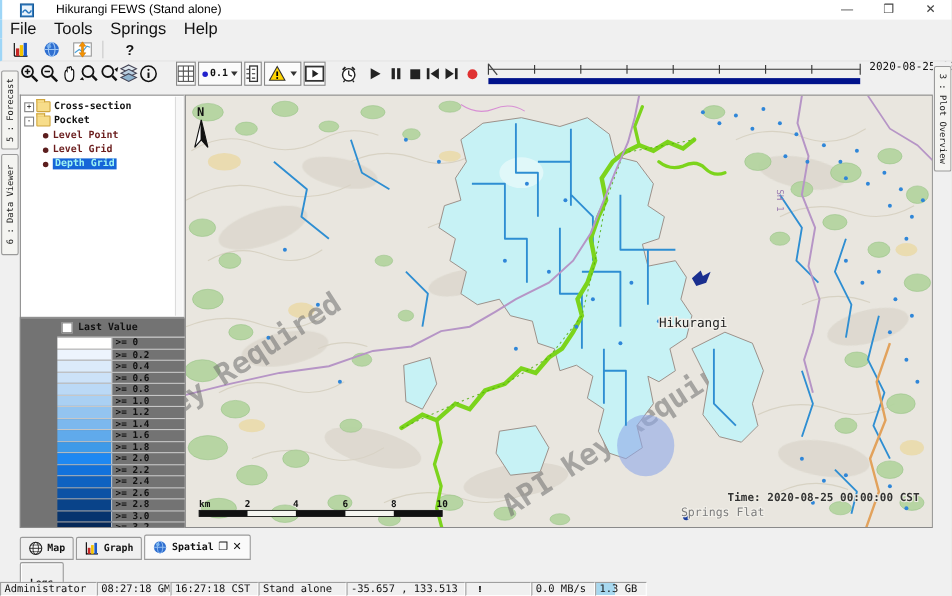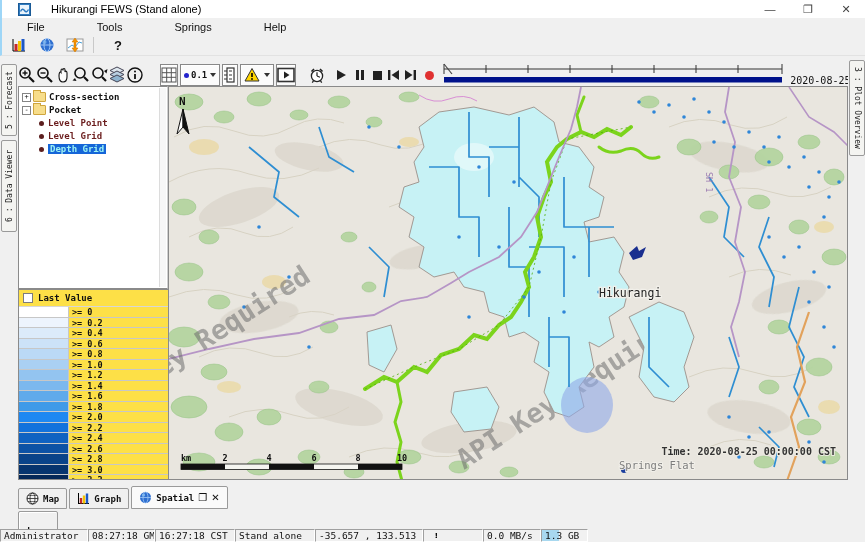--- a/index.html
+++ b/index.html
@@ -6,27 +6,27 @@
   html,body { width:865px; height:542px; }
   body { position:relative; font-family:"Liberation Sans",sans-serif; background:#f0f0f0; overflow:hidden; color:#111; }
 
   
   .titlebar { position:absolute; left:0; top:0; width:865px; height:18px; background:#fff; display:flex; align-items:center; border-left:2px solid #9ed6f7; }
   .titlebar .appicon { margin-left:16px; width:13px; height:13px; }
   .titlebar .title { margin-left:20px; font-size:11px; color:#000; }
   .win-controls { margin-left:auto; display:flex; height:18px; }
   .win-controls span { width:38px; text-align:center; font-size:11px; color:#444; line-height:18px; }
   .menubar { position:absolute; left:0; top:18px; width:865px; height:17px; background:#f0f0f0; display:flex; align-items:center; gap:2px; border-left:2px solid #9ed6f7; }
-  .menubar span { font-size:11px; padding:1px 25px; color:#111; }
+  .menubar span { font-size:15px; padding:1px 7px; color:#111; }
   .toolbar1 { position:absolute; left:0; top:35px; width:865px; height:21px; background:#f0f0f0; display:flex; align-items:center; border-left:2px solid #9ed6f7; border-bottom:1px solid #e2e2e2; }
   .toolbar1 .tb { margin-left:6px; }
   .sep { width:1px; height:16px; background:#c9c9c9; margin:0 7px; }
   .help-q { font-weight:bold; font-size:13px; padding:0 4px; }
 
-  .toolbar2 { position:absolute; left:18px; top:56px; width:814px; height:30px; background:#f0f0f0; display:flex; align-items:flex-end; }
+  .toolbar2 { position:absolute; left:18px; top:56px; width:814px; height:30px; background:#f0f0f0; display:flex; align-items:flex-start; }
   .tb { display:inline-flex; align-items:center; justify-content:center; width:22px; height:22px; }
   .tb.wide { width:auto; padding:0 3px; }
   .tb.boxed { border:1px solid #888; background:#fbfbfb; box-shadow:inset 1px 1px 0 #fff; margin-left:2px; }
   .dd-arrow { width:0; height:0; border-left:3px solid transparent; border-right:3px solid transparent; border-top:4px solid #333; margin-left:3px; }
   .thresh-num { font:bold 9px "DejaVu Sans Mono",monospace; margin-left:2px; }
   .blue-dot { width:5px; height:5px; border-radius:50%; background:#2222cc; }
   .rec-dot { width:9px; height:9px; border-radius:50%; background:#e03131; }
 
   .timeline { position:relative; width:342px; height:24px; margin-left:8px; }
   .date-label { font:10px "DejaVu Sans Mono",monospace; color:#111; margin-left:6px; white-space:nowrap; }
@@ -43,21 +43,21 @@
   .tree-panel { position:absolute; left:18px; top:86px; width:150px; height:203px; background:#fff; border:1px solid #8a8a8a; border-right-color:#cfcfcf; overflow:hidden; }
   .tree-scroll { position:absolute; right:1px; top:1px; bottom:1px; width:7px; background:#f7f7f7; border-left:1px solid #dcdcdc; }
   .trow { display:flex; align-items:center; height:12px; font:bold 9px "DejaVu Sans Mono",monospace; color:#111; margin-top:1px; white-space:nowrap; }
   .trow .exp { width:9px; height:9px; border:1px solid #848484; background:#fff; font:7px/7px "DejaVu Sans Mono",monospace; text-align:center; margin:0 2px 0 3px; }
   .trow .folder { width:13px; height:10px; background:#f7dd8a; border:1px solid #cfa53d; border-radius:1px; margin-right:3px; position:relative; }
   .trow .folder::before { content:""; position:absolute; left:-1px; top:-3px; width:6px; height:2px; background:#f7dd8a; border:1px solid #cfa53d; border-bottom:none; }
   .trow .bullet { width:5px; height:5px; border-radius:50%; background:#5c1e1e; margin:0 4px 0 2px; }
   .trow.leaf { margin-left:18px; color:#6b1d1d; }
   .trow.leaf .lbl.sel { background:#1565d8; color:#9df3f3; padding:0 2px; }
 
-  .legend-panel { position:absolute; left:18px; top:289px; width:170px; height:191px; background:#fde047; border:1px solid #8a8a8a; overflow:hidden; }
+  .legend-panel { position:absolute; left:18px; top:289px; width:170px; height:191px; background:#737373; border:1px solid #8a8a8a; overflow:hidden;padding-left:33px; }
   .legend-head { display:flex; align-items:center; height:17px; border-bottom:1px solid #d7d7d7; font:bold 9px "DejaVu Sans Mono",monospace; }
   .checkbox { width:10px; height:10px; border:1px solid #7c7c7c; background:#fff; margin:0 5px 0 4px; }
   .legend-body { position:relative; height:173px; overflow:hidden; }
   .lrow { display:flex; height:10.5px; border-bottom:1px solid #c7c7c7; }
   .lrow .sw { width:50px; border-right:1px solid #c7c7c7; }
   .lrow .lv { flex:1; font:bold 8.5px/10px "DejaVu Sans Mono",monospace; padding-left:3px; color:#111; }
   .vscroll { position:absolute; right:0; top:0; bottom:0; width:14px; background:#f0f0f0; border-left:1px solid #c7c7c7; }
   .vscroll .btn { position:absolute; left:0; width:13px; height:13px; background:#f0f0f0; border:1px solid #9a9a9a; font:7px/11px sans-serif; text-align:center; color:#333; }
   .vscroll .btn.up { top:0; } .vscroll .btn.dn { bottom:0; }
   .vscroll .thumb { position:absolute; left:0; top:14px; width:13px; height:95px; background:#e3e3e3; border:1px solid #9a9a9a; }

